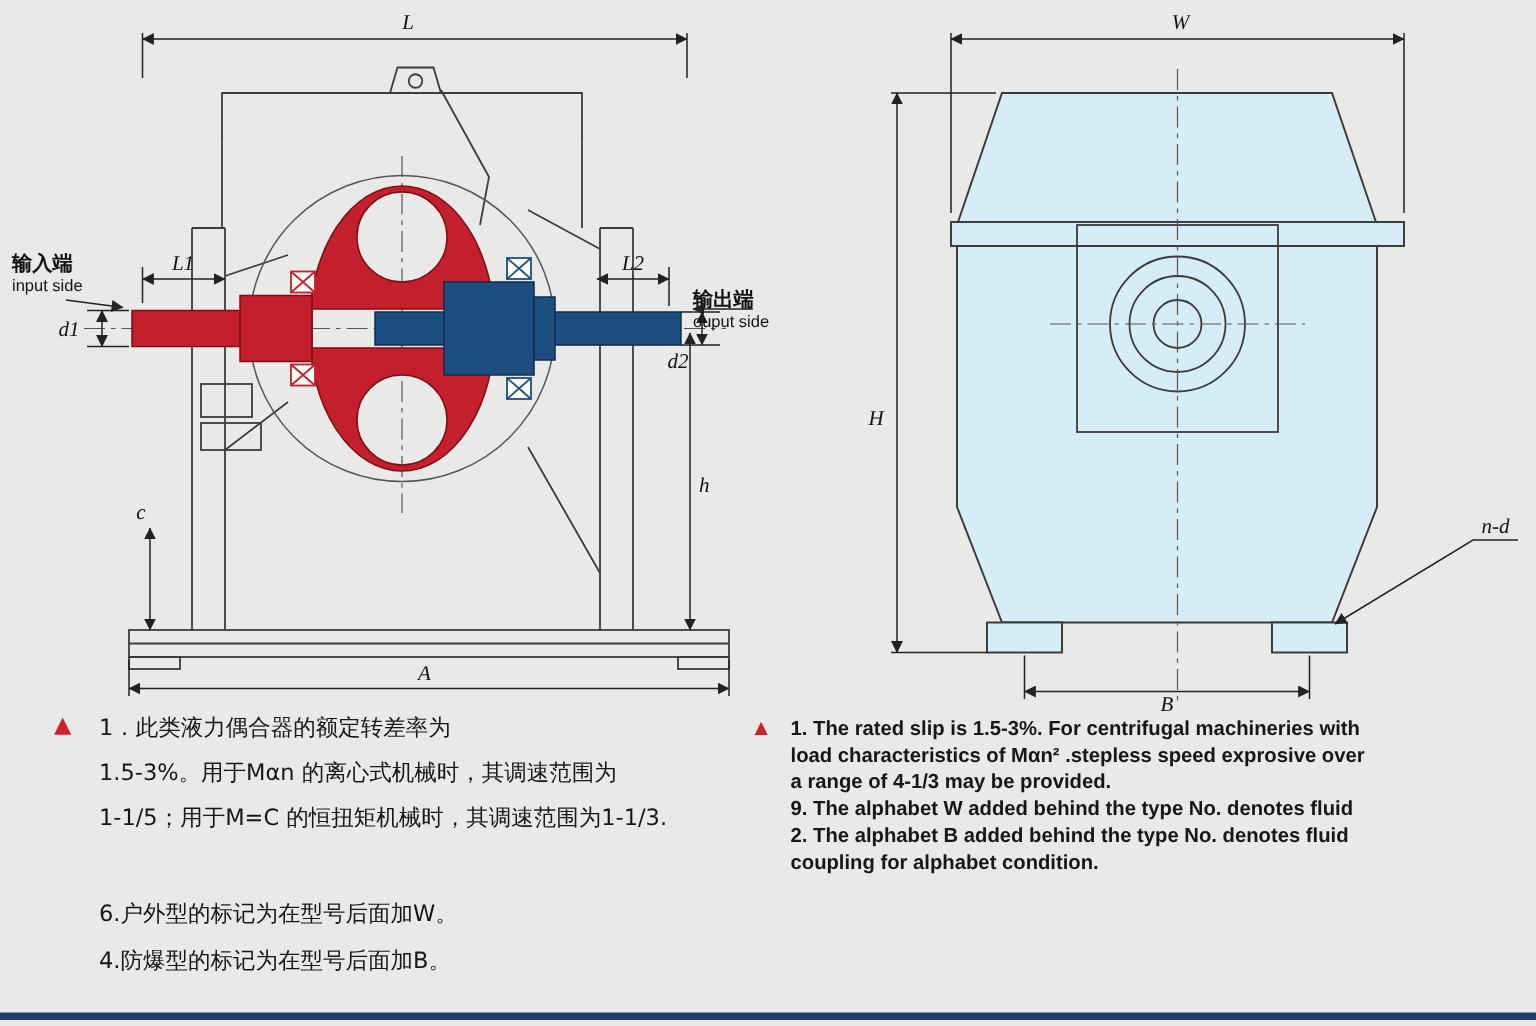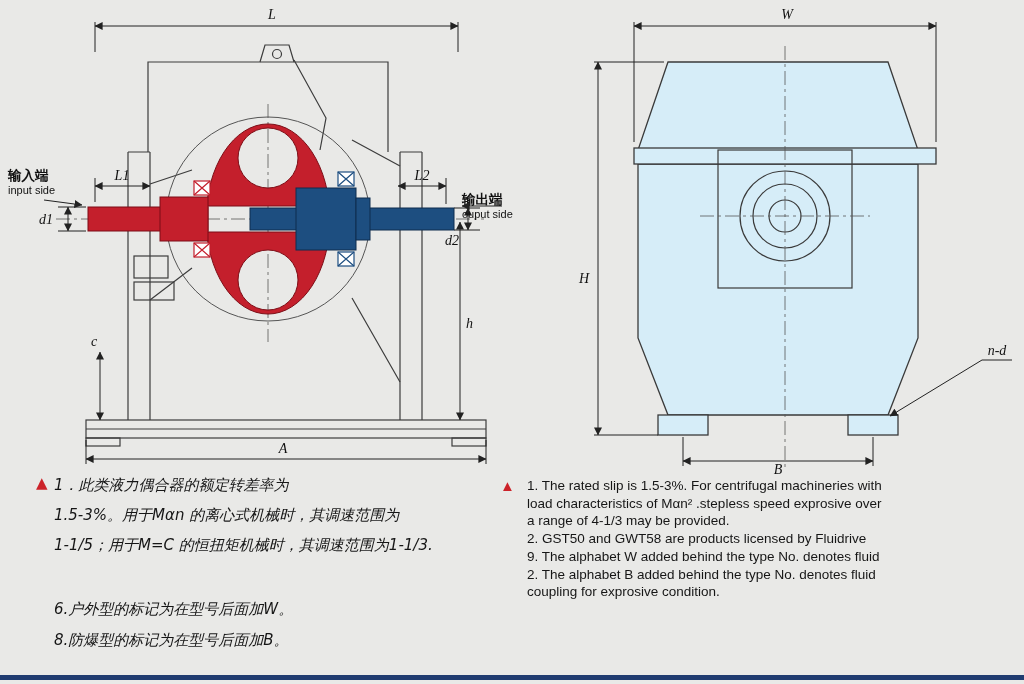--- a/index.html
+++ b/index.html
@@ -26,25 +26,25 @@
   .dimtext { font-family:"Liberation Serif", serif; font-style:italic; font-size:14px; fill:#111; }
   .cjk     { font-family:"DejaVu Sans", sans-serif; font-weight:bold; font-size:13.5px; fill:#111; }
   .lsmall  { font-family:"Liberation Sans", sans-serif; font-size:11px; fill:#111; }
 
   
   .notes { position:absolute; }
   .tri { position:absolute; left:0; top:2px; color:#cc2229; font-size:15px; line-height:15px; }
 
   .notes-cn { left:36px; top:474px; width:470px; height:190px;
               font-family:"DejaVu Sans", sans-serif; font-size:15px; color:#161616; }
-  .cnline { position:absolute; left:18px; white-space:nowrap;font-style:italic; }
+  .cnline { position:absolute; left:30px; white-space:nowrap; }
 
   .notes-en { left:500px; top:476px; width:500px; height:180px;
               font-size:13.5px; line-height:17.7px; color:#161616; }
-  .enlines { margin-left:27px; padding-top:1px; }
+  .enlines { margin-left:27px; padding-top:1px;font-weight:bold; }
   .enline { white-space:nowrap; }
 
   .bottom-rule { position:absolute; left:0; top:675px; width:1024px; height:5px; background:#1f3b70; }
 </style>
 </head>
 <body>
 
 <div class="page">
 
   <svg class="drawing" width="1024" height="478" viewBox="0 0 1024 478">
@@ -175,30 +175,29 @@
       </g>
     </g>
   </svg>
 
   <div class="notes notes-cn">
     <span class="tri">▲</span>
     <div class="cnline" style="top:2px">1．此类液力偶合器的额定转差率为</div>
     <div class="cnline" style="top:32px">1.5-3%。用于Mαn 的离心式机械时，其调速范围为</div>
     <div class="cnline" style="top:62px">1-1/5；用于M=C 的恒扭矩机械时，其调速范围为1-1/3.</div>
     <div class="cnline" style="top:126px">6.户外型的标记为在型号后面加W。</div>
-    <div class="cnline" style="top:157px">8.防爆型的标记为在型号后面加B。</div>
+    <div class="cnline" style="top:157px">4.防爆型的标记为在型号后面加B。</div>
   </div>
 
   <div class="notes notes-en">
     <span class="tri">▲</span>
     <div class="enlines">
       <div class="enline">1. The rated slip is 1.5-3%. For centrifugal machineries with</div>
       <div class="enline">load characteristics of Mαn² .stepless speed exprosive over</div>
       <div class="enline">a range of 4-1/3 may be provided.</div>
-      <div class="enline">2. GST50 and GWT58 are products licensed by Fluidrive</div>
       <div class="enline">9. The alphabet W added behind the type No. denotes fluid</div>
       <div class="enline">2. The alphabet B added behind the type No. denotes fluid</div>
-      <div class="enline">coupling for exprosive condition.</div>
+      <div class="enline">coupling for alphabet condition.</div>
     </div>
   </div>
 
   <div class="bottom-rule"></div>
 </div>
 
 </body></html>

